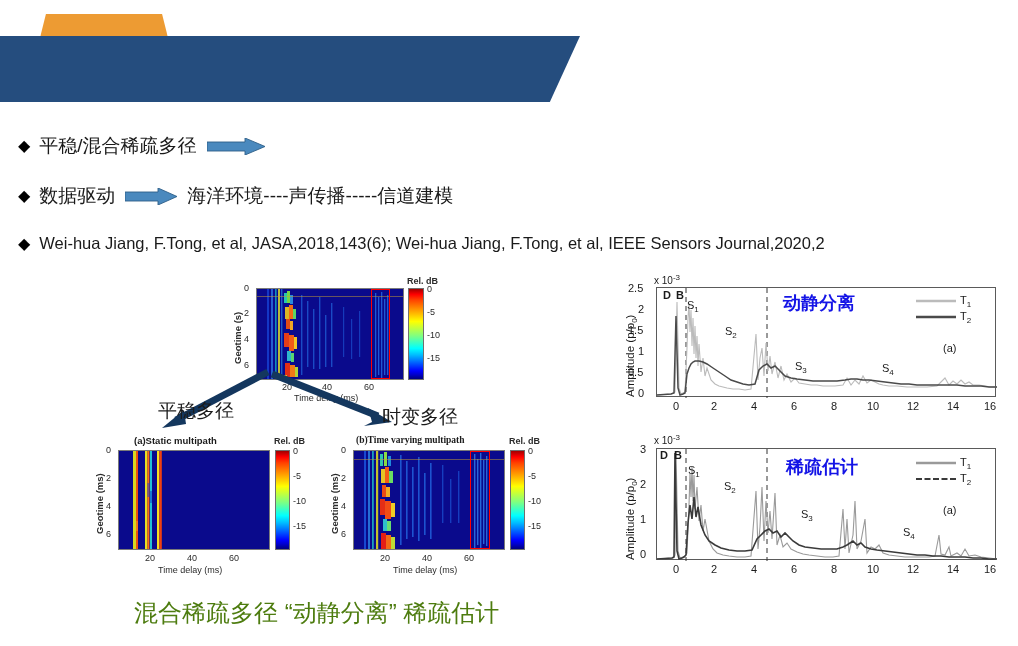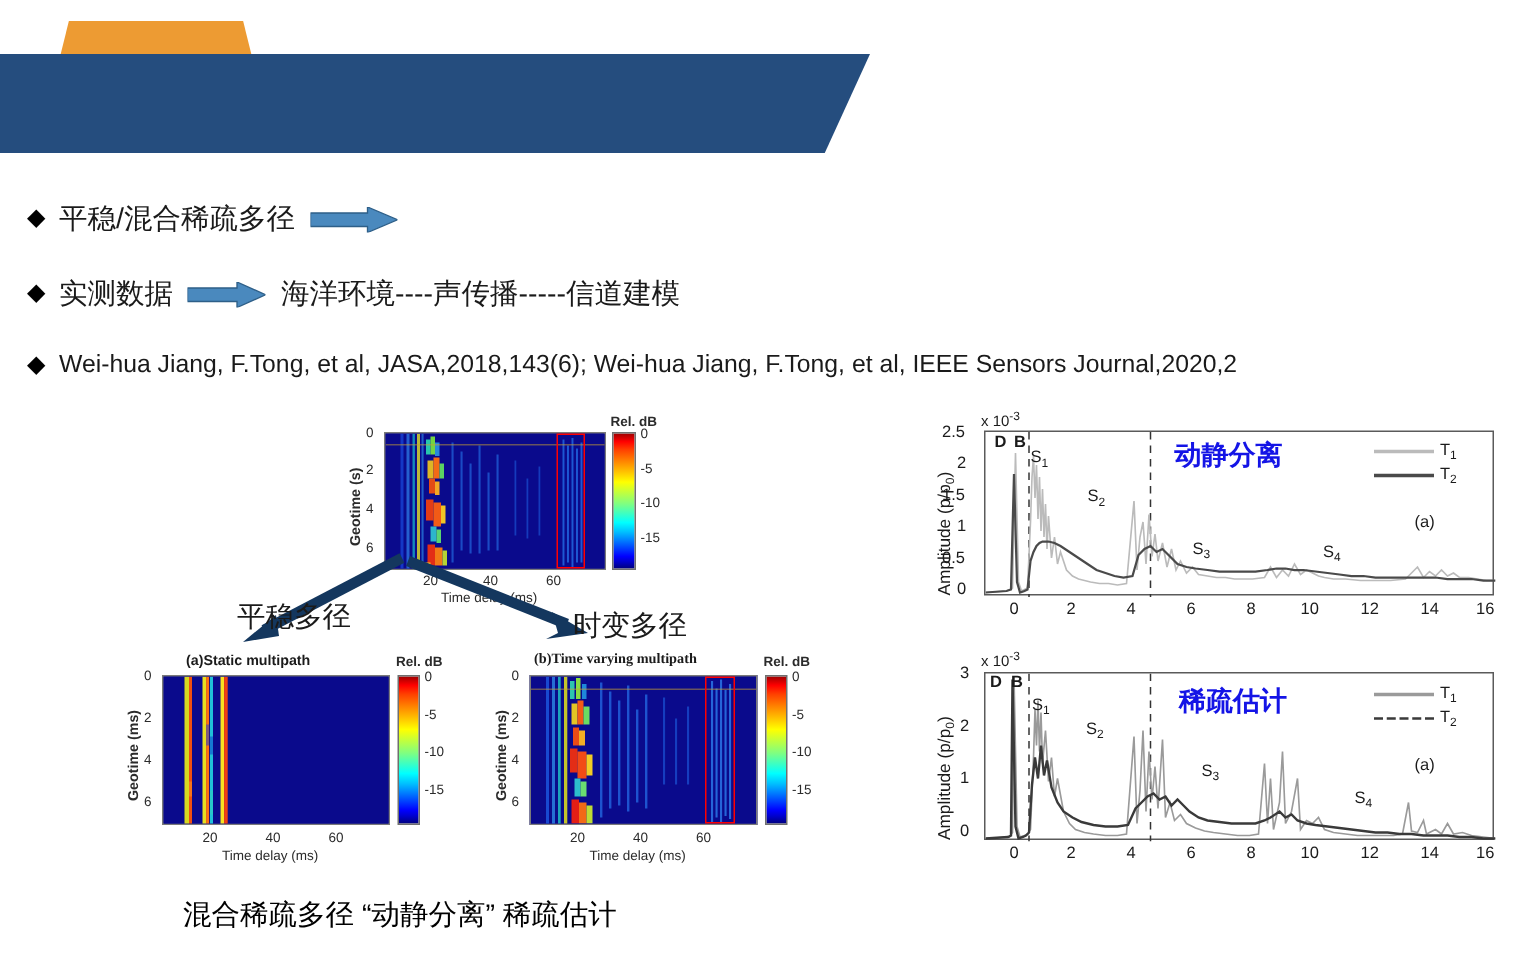--- a/index.html
+++ b/index.html
@@ -59,21 +59,21 @@
 
   
   .lp-frame{position:absolute;border:1px solid #5a5a5a;box-sizing:border-box;background:#fff;}
   .lp-lbl{position:absolute;font-size:11px;color:#1b1b1b;}
   .lp-ylab{position:absolute;font-size:11.5px;color:#1b1b1b;transform:rotate(-90deg);transform-origin:left top;white-space:nowrap;}
   .cn-overlay{position:absolute;color:#1414E6;font-size:18px;font-weight:bold;white-space:nowrap;}
   .sup{font-size:8px;vertical-align:super;}
   .sub{font-size:8px;vertical-align:sub;}
 
   
-  .caption{position:absolute;font-size:19px;color:#000000;white-space:nowrap;}
+  .caption{position:absolute;font-size:24px;color:#4d7c0f;white-space:nowrap;margin-left:12px;}
   .midlabel{position:absolute;font-size:19px;color:#1a1a1a;white-space:nowrap;}
 
   .navarrow{position:absolute;}
 </style>
 </head>
 <body>
 
 <div class="slide">
 
   <div class="tab-orange"></div>
@@ -84,21 +84,21 @@
     <span class="btxt">平稳/混合稀疏多径</span>
     <span class="arrowblk">
       <svg width="58" height="17" viewBox="0 0 58 17">
         <polygon points="0,4 38,4 38,0 58,8.5 38,17 38,13 0,13" fill="#4A89BE" stroke="#2E5F88" stroke-width="0.9"></polygon>
       </svg>
     </span>
   </div>
 
   <div class="bullet-row" style="left:18px;top:183px;">
     <span class="diamond">◆</span>
-    <span class="btxt">实测数据</span>
+    <span class="btxt">数据驱动</span>
     <span class="arrowblk" style="width:52px;">
       <svg width="52" height="17" viewBox="0 0 52 17">
         <polygon points="0,4 33,4 33,0 52,8.5 33,17 33,13 0,13" fill="#4A89BE" stroke="#2E5F88" stroke-width="0.9"></polygon>
       </svg>
     </span>
     <span class="btxt">海洋环境----声传播-----信道建模</span>
   </div>
 
   <div class="bullet-row" style="left:18px;top:234px;">
     <span class="diamond">◆</span>
@@ -197,21 +197,21 @@
     <path d="M128 4 L36 52" stroke="#14375E" stroke-width="7" fill="none"></path>
     <polygon points="22,60 44,42 46,56 34,58" fill="#14375E"></polygon>
 
     <path d="M132 6 L238 48" stroke="#14375E" stroke-width="7" fill="none"></path>
     <polygon points="252,54 228,40 232,54 224,58" fill="#14375E"></polygon>
   </svg>
 
   <div class="midlabel" style="left:158px;top:398px;">平稳多径</div>
   <div class="midlabel" style="left:382px;top:404px;">时变多径</div>
 
-  <div class="fig" style="left:68px;top:434px;width:236px;height:150px;">
+  <div class="fig" style="left:78px;top:434px;width:236px;height:150px;">
     <div class="figtitle" style="left:56px;top:1px;">(a)Static multipath</div>
 
     <div class="axfrm" style="left:40px;top:16px;width:152px;height:100px;">
       <svg width="152" height="100" viewBox="0 0 152 100" preserveAspectRatio="none">
         <rect x="0" y="0" width="152" height="100" fill="#0a0a8c"></rect>
 
         <rect x="14" y="0" width="3" height="100" fill="#d8d820"></rect>
         <rect x="17" y="0" width="2" height="100" fill="#f05010"></rect>
         <rect x="26" y="0" width="2.4" height="100" fill="#e8e020"></rect>
         <rect x="28.4" y="0" width="2" height="100" fill="#ff7010"></rect>

